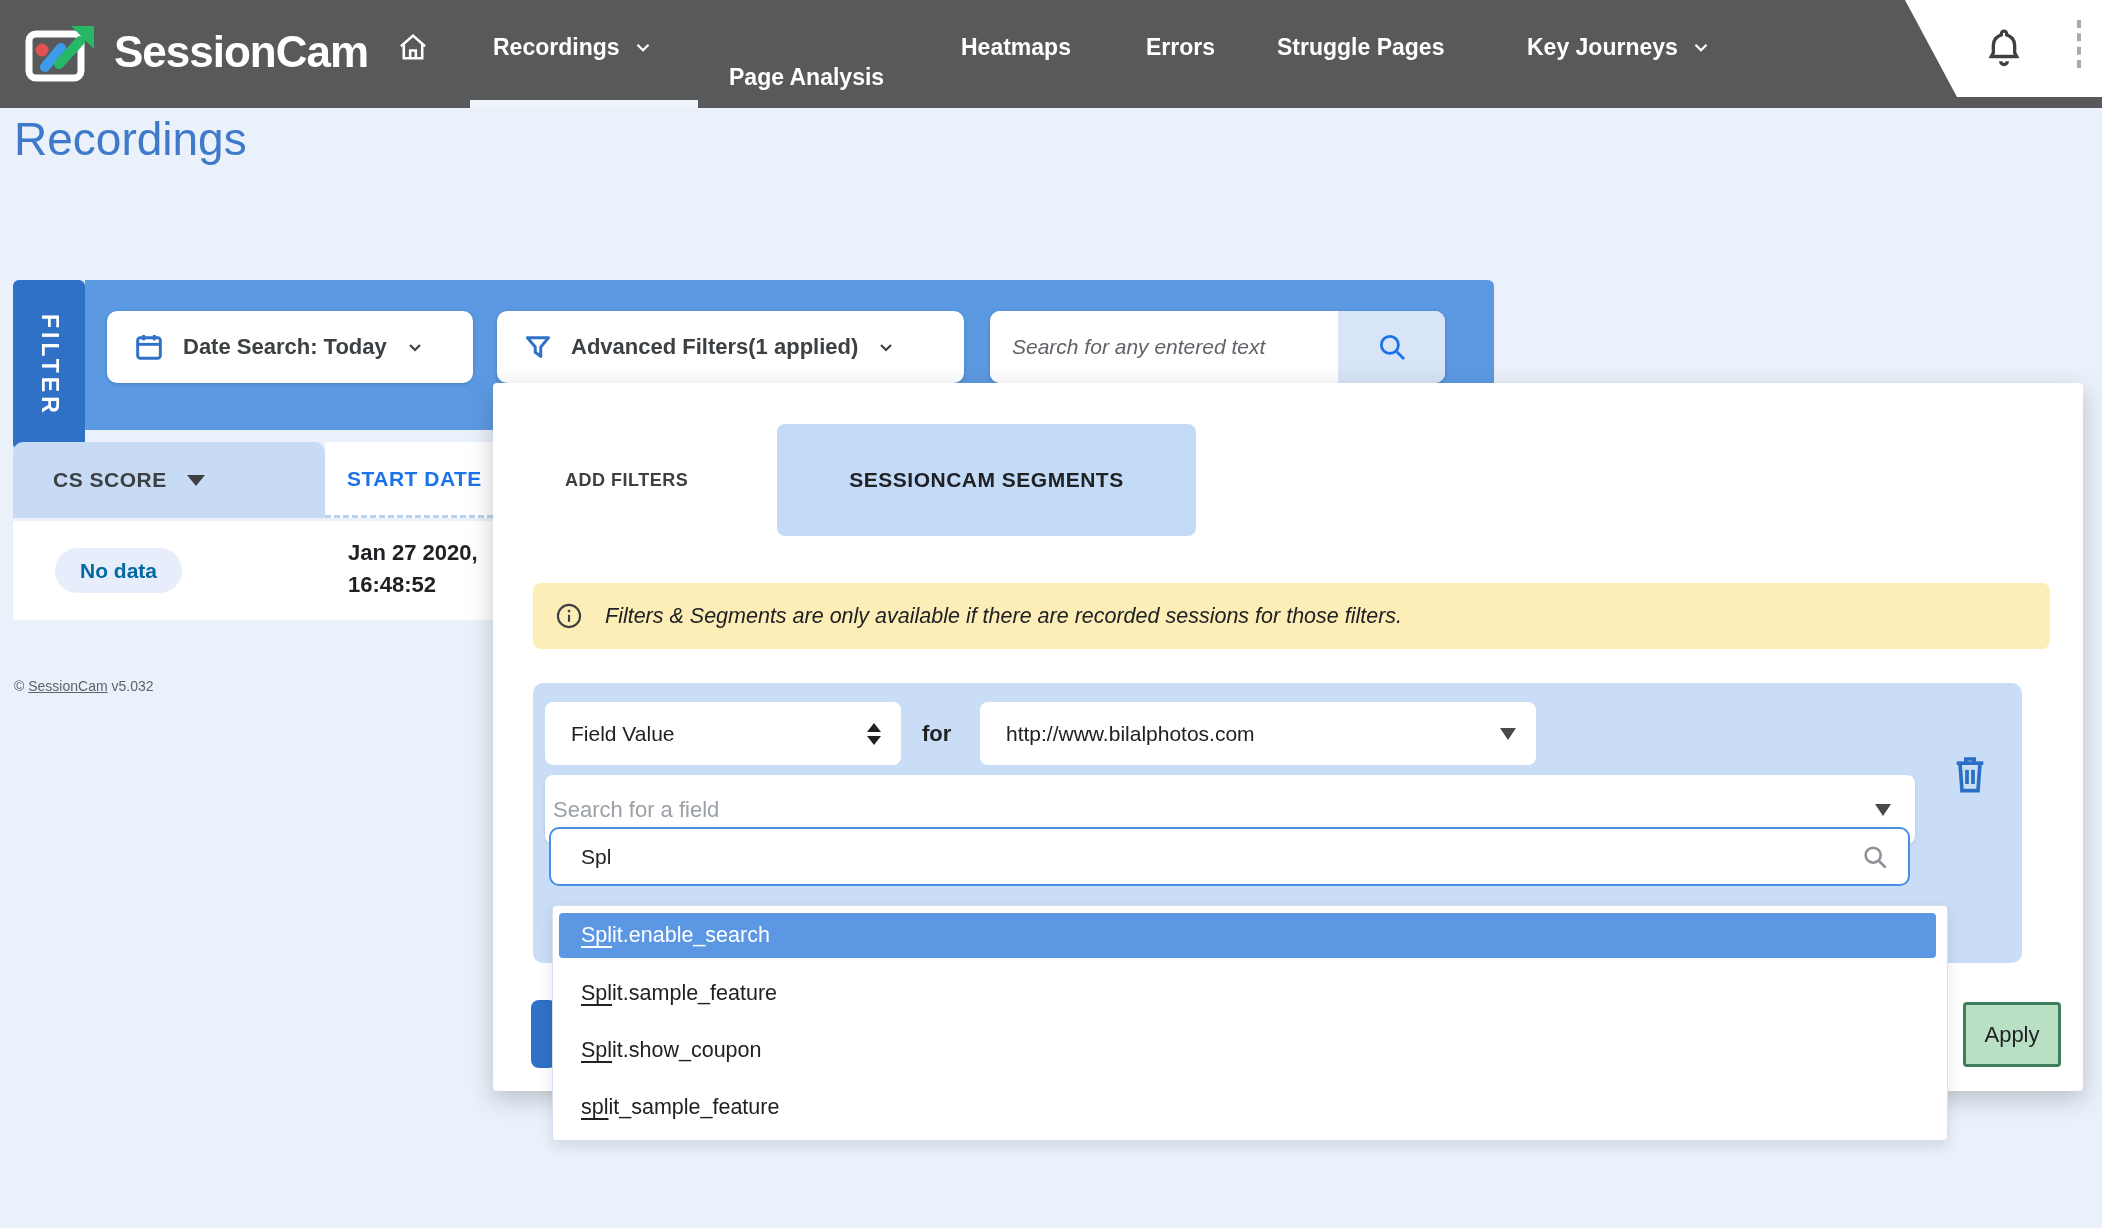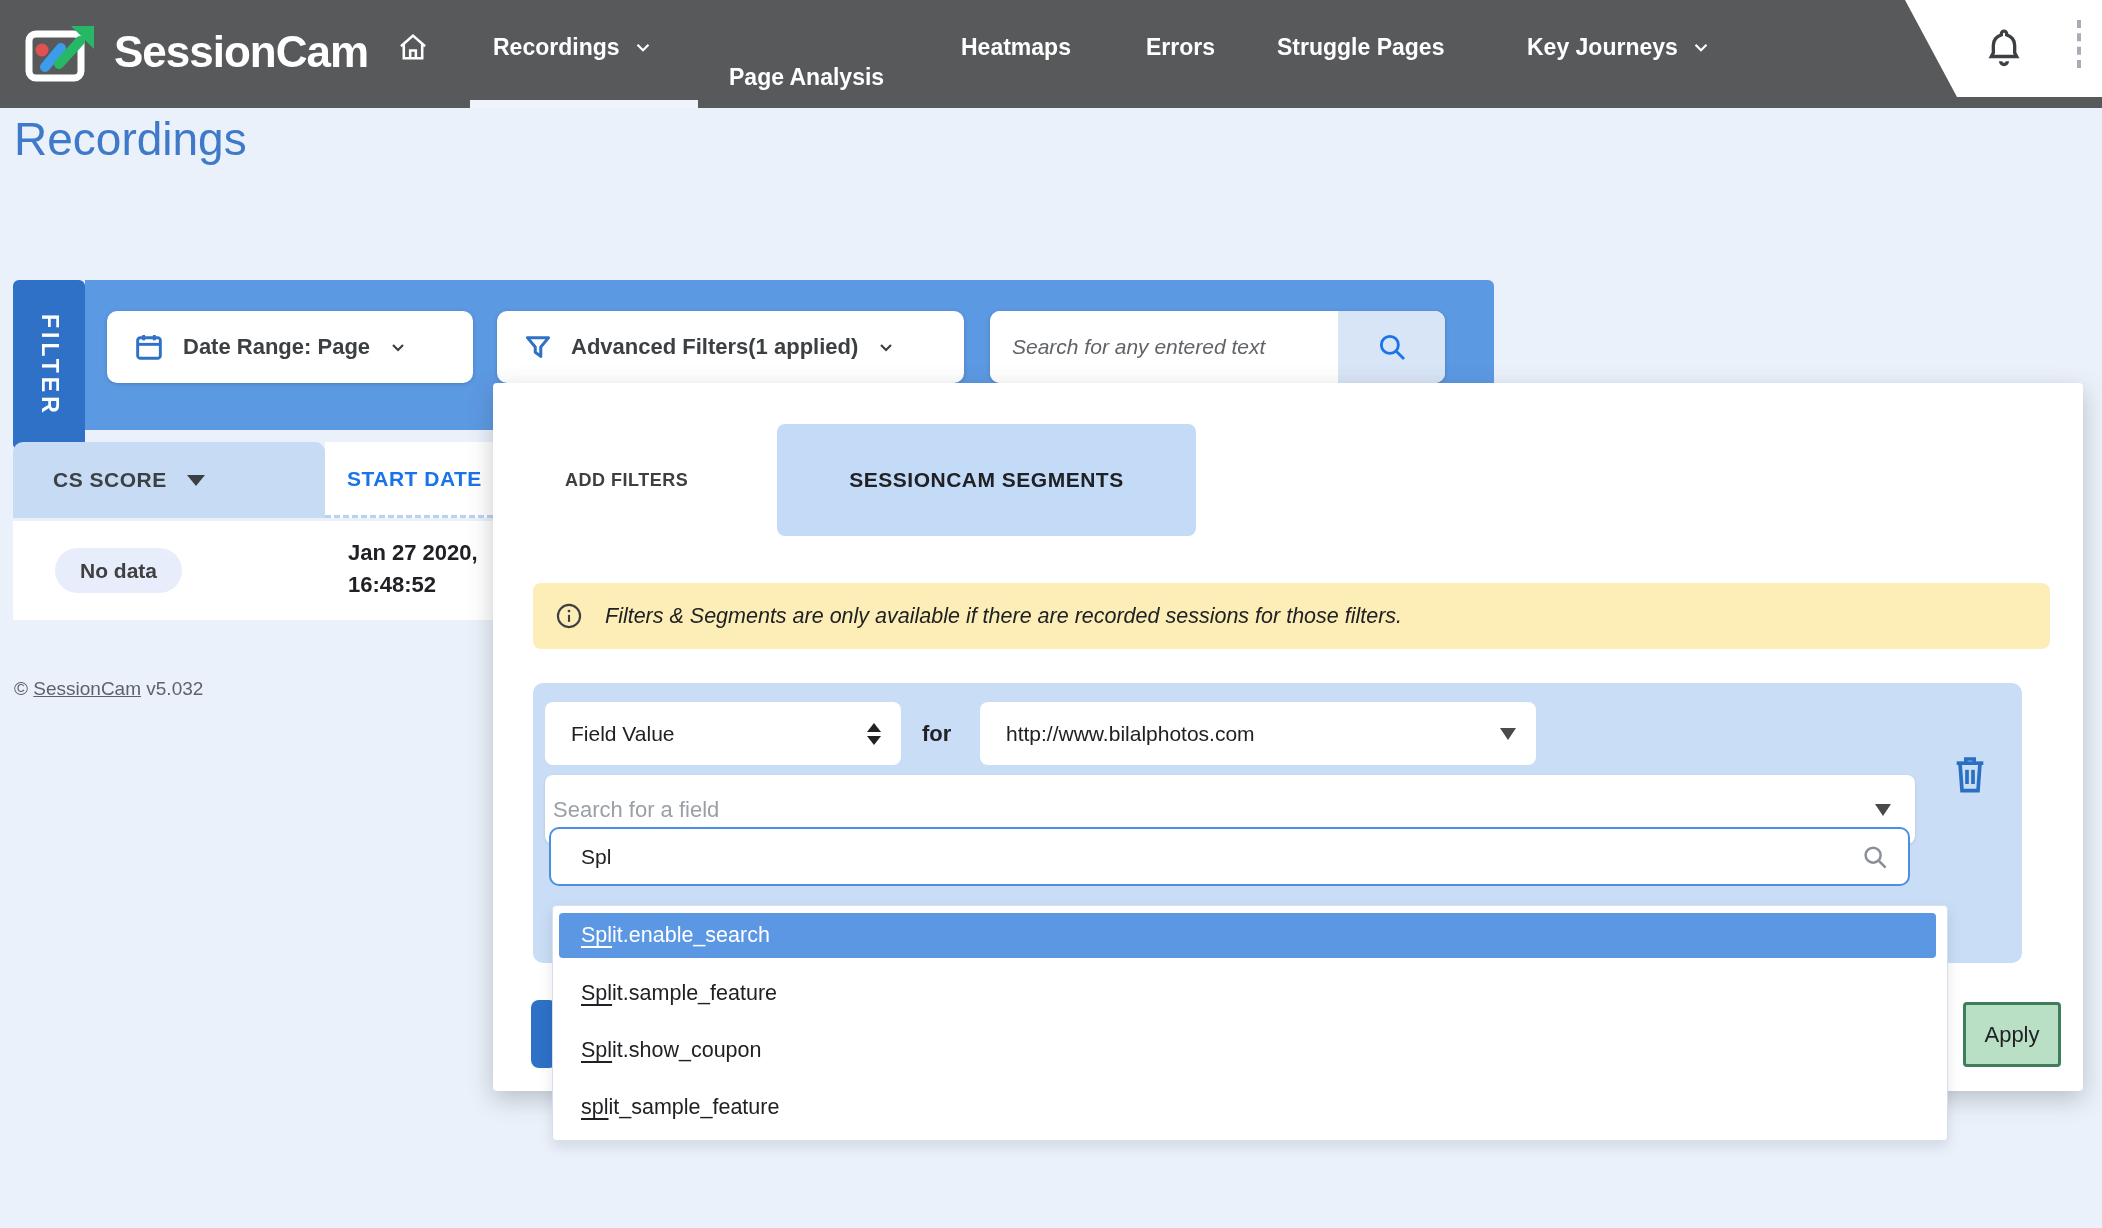--- a/index.html
+++ b/index.html
@@ -32,25 +32,25 @@
   .searchbox{left:990px;top:311px;width:455px;height:72px;background:#fff;border-radius:10px;overflow:hidden;display:flex;z-index:2;box-shadow:0 1px 4px rgba(0,0,0,.18);}
   .searchbox input{flex:1;border:none;outline:none;font-size:21px;padding:0 0 0 22px;color:#202124;background:#fff;}
   .searchbox input::placeholder{font-style:italic;color:#5f6368;}
   .search-btn{width:107px;background:#d8e5f7;display:flex;align-items:center;justify-content:center;cursor:pointer;border:none;}
 
   
   .th-cs{left:13px;top:442px;width:312px;height:76px;background:#c7dbf4;border-radius:10px 10px 0 0;display:flex;align-items:center;padding-left:40px;gap:20px;font-size:21px;font-weight:700;color:#3c4043;letter-spacing:.5px;z-index:1;cursor:pointer;}
   .sort-caret{width:0;height:0;border-left:9px solid transparent;border-right:9px solid transparent;border-top:11px solid #3c4043;}
   .th-sd{left:325px;top:442px;width:168px;height:76px;background:#fff;display:flex;align-items:center;padding-left:22px;font-size:21px;font-weight:700;color:#1a73e8;letter-spacing:.5px;border-bottom:3px dashed #b9d2f0;z-index:1;cursor:pointer;white-space:nowrap;overflow:hidden;}
   .table-row{left:13px;top:521px;width:480px;height:99px;background:#fff;z-index:1;}
-  .pill{position:absolute;left:42px;top:27px;width:127px;height:45px;background:#e7edfb;border-radius:24px;display:flex;align-items:center;justify-content:center;font-size:21px;font-weight:700;color:#404040;}
+  .pill{position:absolute;left:42px;top:27px;width:127px;height:45px;background:#e7edfb;border-radius:24px;display:flex;align-items:center;justify-content:center;font-size:21px;font-weight:700;color:#0369a1;}
   .row-date{position:absolute;left:335px;top:16px;font-size:22px;font-weight:700;color:#202124;line-height:32px;white-space:nowrap;}
 
   
-  .footer{left:14px;top:678px;font-size:19px;color:#5f6368;z-index:1;}
+  .footer{left:14px;top:678px;font-size:14px;color:#5f6368;z-index:1;}
   .footer a{color:#5f6368;text-decoration:underline;cursor:pointer;}
 
   
   .panel-caret{left:508px;top:376px;width:26px;height:26px;background:#fff;transform:rotate(45deg);z-index:5;}
   .panel{left:493px;top:383px;width:1590px;height:708px;background:#fff;border-radius:4px;box-shadow:0 8px 24px rgba(60,64,67,.28);z-index:5;}
   .tab-add{left:565px;top:455px;height:50px;display:flex;align-items:center;font-size:18px;font-weight:700;color:#3c4043;letter-spacing:.5px;z-index:6;cursor:pointer;}
   .tab-seg{left:777px;top:424px;width:419px;height:112px;background:#c4dbf7;border-radius:8px;display:flex;align-items:center;justify-content:center;font-size:21px;font-weight:700;color:#202124;letter-spacing:.5px;z-index:6;cursor:pointer;}
   .warning{left:533px;top:583px;width:1517px;height:66px;background:#fceeb6;border-radius:8px;display:flex;align-items:center;padding-left:22px;gap:22px;z-index:6;}
   .warning-text{font-style:italic;font-size:21.5px;color:#202124;}
   .fsection{left:533px;top:683px;width:1489px;height:280px;background:#c9ddf6;border-radius:10px;z-index:6;}
@@ -143,21 +143,21 @@
   </div>
   <div class="pos filter-bar"></div>
 
   <div class="pos bar-btn btn-date">
     <svg width="32" height="32" viewBox="0 0 24 24" fill="none" stroke="#2e71c6" stroke-width="2.2">
       <rect x="3.5" y="5" width="17" height="15.5" rx="2"></rect>
         <path d="M3.5 10 H20.5"></path>
         <path d="M8 3 V7"></path>
         <path d="M16 3 V7"></path>
     </svg>
-    <span>Date Range: Page</span>
+    <span>Date Search: Today</span>
     <svg width="20" height="20" viewBox="0 0 24 24" fill="none" stroke="#3c4043" stroke-width="2.6">
         <path d="M6 9.5 L12 15.5 L18 9.5"></path>
       </svg>
   </div>
 
   <div class="pos bar-btn btn-adv">
     <svg width="30" height="30" viewBox="0 0 24 24" fill="none" stroke="#2e71c6" stroke-width="2.4" stroke-linejoin="round">
       <path d="M3.5 4.5 H20.5 L14.2 12 V19.5 L9.8 16.2 V12 Z"></path>
     </svg>
     <span>Advanced Filters(1 applied)</span>

